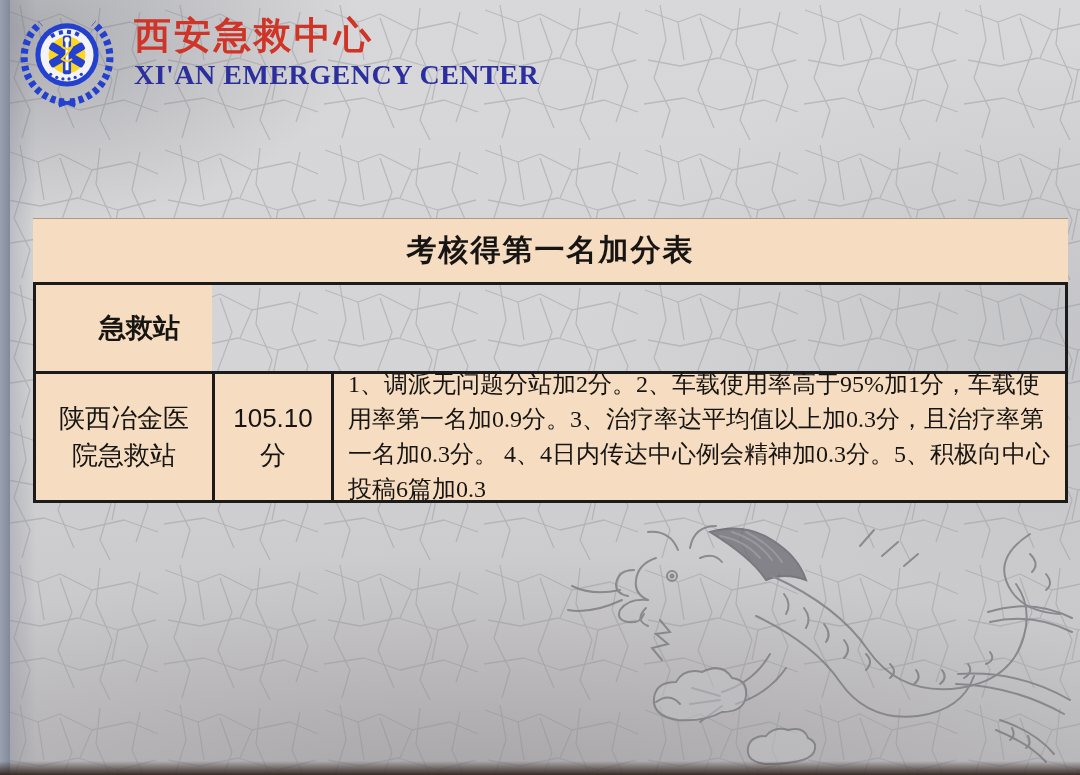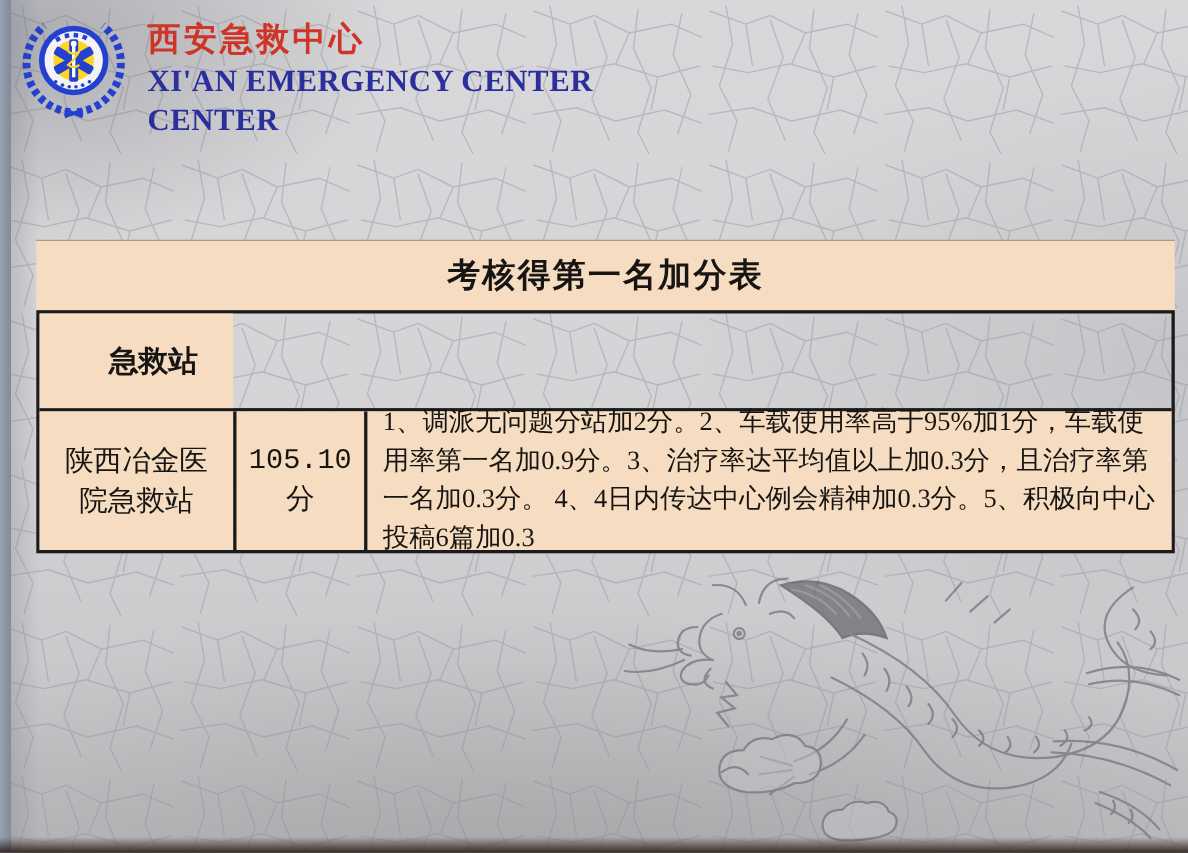--- a/index.html
+++ b/index.html
@@ -16,21 +16,21 @@
     background:linear-gradient(90deg,#9aa2b2,#828a9a);}
   .left-shadow{position:absolute;left:10px;top:0;width:26px;height:775px;
     background:linear-gradient(90deg,rgba(120,126,140,.28),rgba(120,126,140,0));}
   .bottom-edge{position:absolute;left:0;bottom:0;width:1080px;height:14px;
     background:linear-gradient(180deg,rgba(90,70,58,0),rgba(44,30,23,.9));}
 
   
   .hdr{position:absolute;left:16px;top:6px;display:flex;}
   .logo{width:102px;height:102px;flex:0 0 auto;}
   .titles{margin-left:16px;padding-top:12px;}
-  .zh-title{font-size:30px;font-weight:bold;color:#cf3426;letter-spacing:3px;line-height:36px;}
+  .zh-title{font-size:37px;font-weight:bold;color:#cf3426;letter-spacing:3px;line-height:36px;}
   .en-title{font-family:"Liberation Serif","DejaVu Serif",serif;font-weight:bold;
     color:#2b2f9e;font-size:28px;line-height:35px;letter-spacing:.5px;margin-top:3px;}
 
   
   .tbl{position:absolute;left:33px;top:218px;width:1035px;}
   .tbl-title{box-sizing:border-box;height:64px;background:#f6dcc0;
     border-top:1px solid rgba(80,70,60,.45);
     display:flex;align-items:center;justify-content:center;
     font-size:30px;font-weight:bold;color:#171513;letter-spacing:2px;}
   .grid{border:3px solid #1b1b1b;}
@@ -39,21 +39,21 @@
   .cell{box-sizing:border-box;background:#f6dcc0;display:flex;align-items:center;
     justify-content:center;text-align:center;color:#171513;}
   .cell + .cell{border-left:3px solid #1b1b1b;}
   .c1{width:176px;}
   .c2{width:119px;}
   .c3{flex:1;}
   .hrow .cell{height:86px;font-size:27px;font-weight:bold;line-height:36px;padding-left:31px;}
   .hrow .c2{padding:0 9px;}
   .drow .cell{height:126px;font-size:26px;line-height:37px;}
   .drow .c1{padding:0 18px;font-family:"Liberation Serif","DejaVu Serif",serif;}
-  .drow .c2{padding:12px 9px;font-family:Liberation Mono, monospace;}
+  .drow .c2{padding:12px 9px;font-family:Liberation Sans, sans-serif;}
   .drow .c3{justify-content:flex-start;text-align:left;padding:4px 10px 4px 14px;
     font-family:"Liberation Serif","DejaVu Serif",serif;font-size:24px;line-height:35px;}
 
   .dragon{position:absolute;left:560px;top:523px;width:520px;height:252px;opacity:.82;}
 </style>
 </head>
 <body>
 
 <div class="stage">
 
@@ -162,21 +162,20 @@
       </g>
 
       <line x1="50" y1="33" x2="50" y2="63" stroke="#fff" stroke-width="3"></line>
       <circle cx="50" cy="33" r="2.6" fill="#fff"></circle>
       <path d="M45,40 q5,4 10,0 q-5,8 -10,12 q5,4 10,0" stroke="#ffd61f" stroke-width="2" fill="none"></path>
     </svg>
     <div class="titles">
       <div class="zh-title">西安急救中心</div>
       <div class="en-title">
         <div>XI'AN EMERGENCY CENTER</div>
-        <div>CENTER</div>
       </div>
     </div>
   </div>
 
   <div class="tbl">
     <div class="tbl-title">考核得第一名加分表</div>
     <div class="grid">
       <div class="row hrow">
         <div class="cell c1">急救站</div>
       </div>

